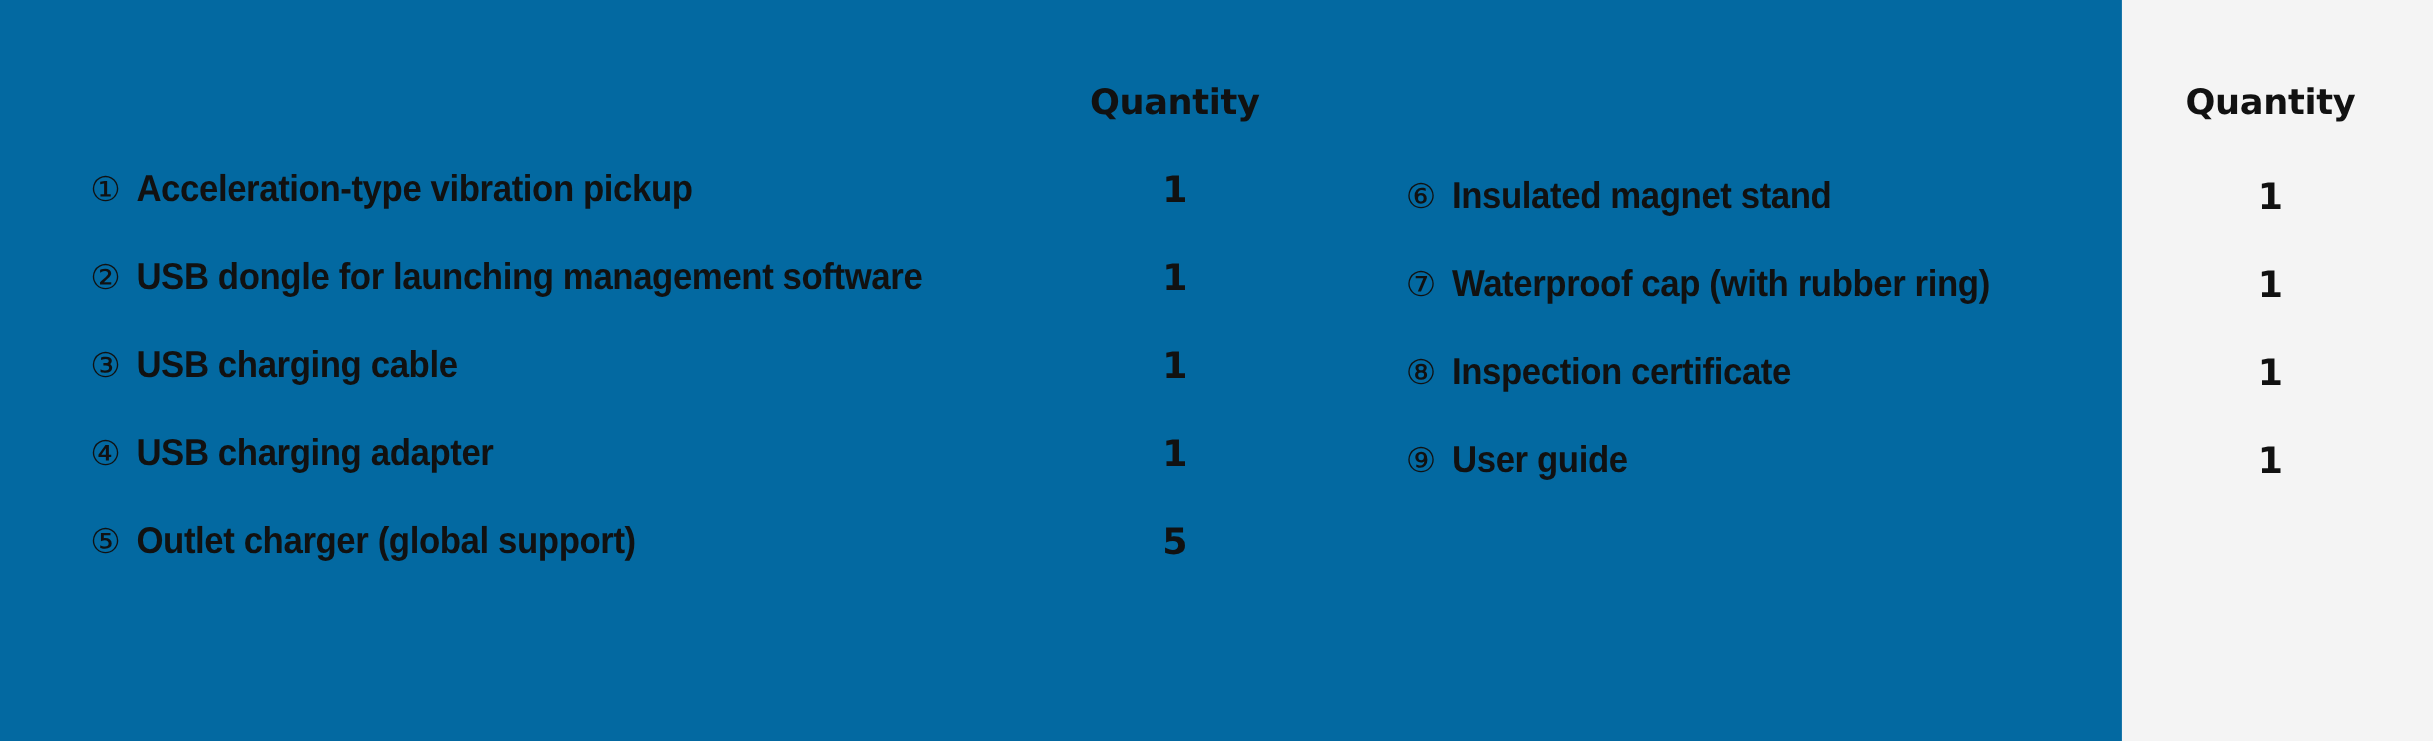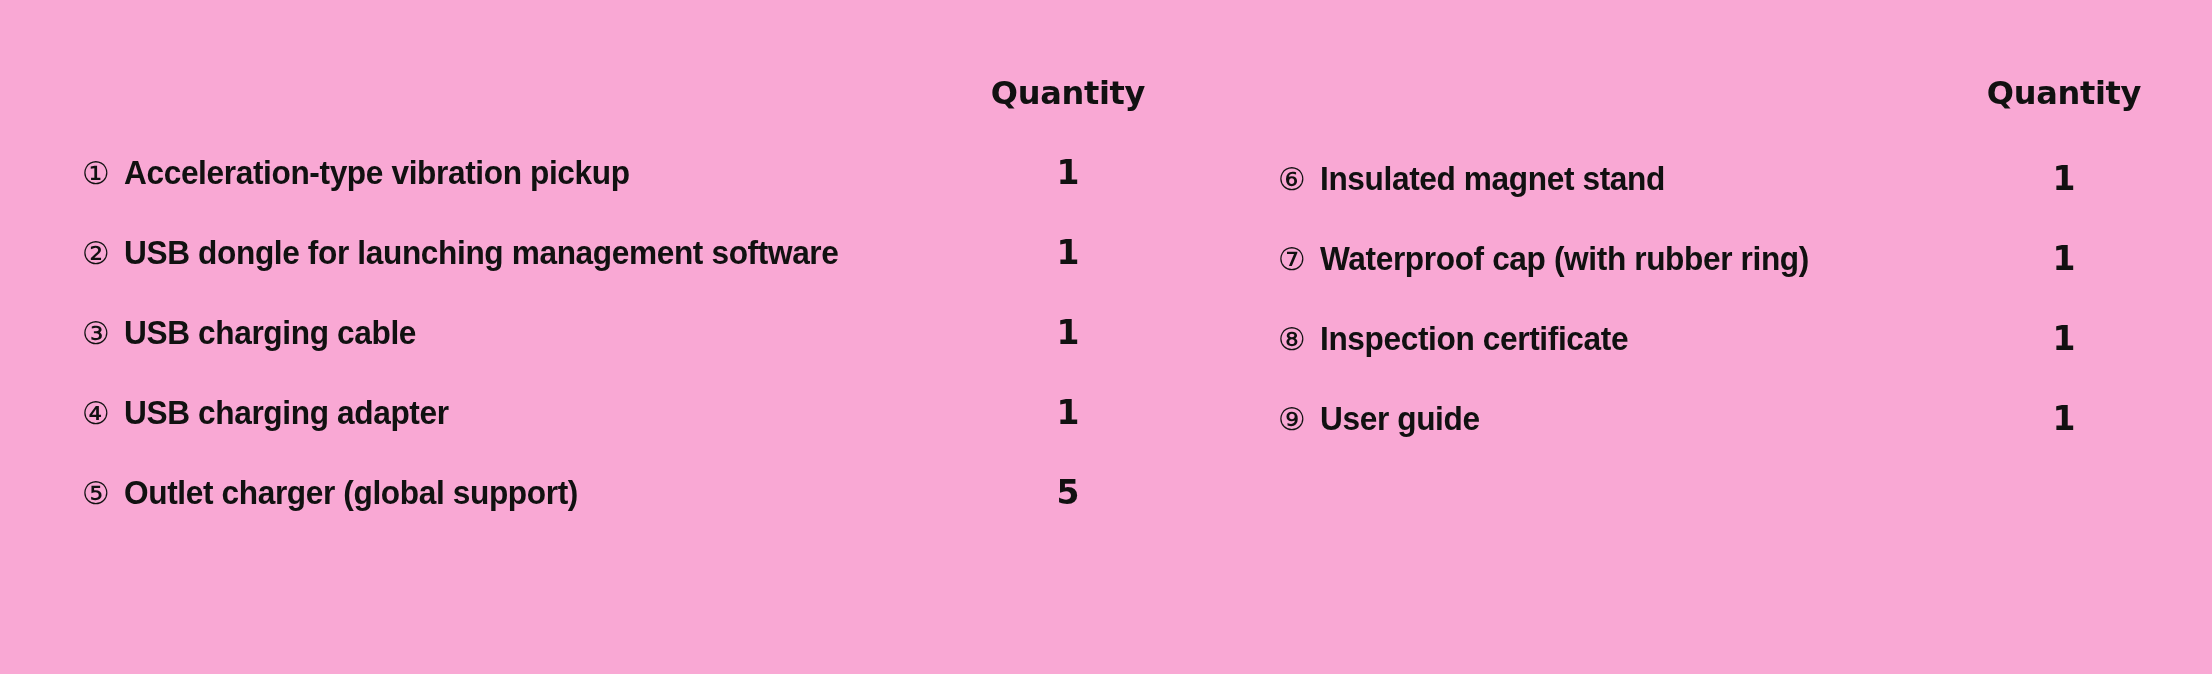--- a/index.html
+++ b/index.html
@@ -10,23 +10,23 @@
     width: 2212px;
     height: 674px;
     background: #f4f4f4;
     font-family: "Liberation Sans", sans-serif;
     color: #111111;
     overflow: hidden;
   }
 
   .sheet {
     position: relative;
-    width: 2212px;
+    width: 1929px;
     height: 674px;
-    background: #f9a8d4;
+    background: #0369a1;
   }
 
   
   .qty-header {
     position: absolute;
     top: 74px;
     font-family: "DejaVu Sans", sans-serif;
     font-size: 32px;
     font-weight: 700;
     letter-spacing: -0.3px;

